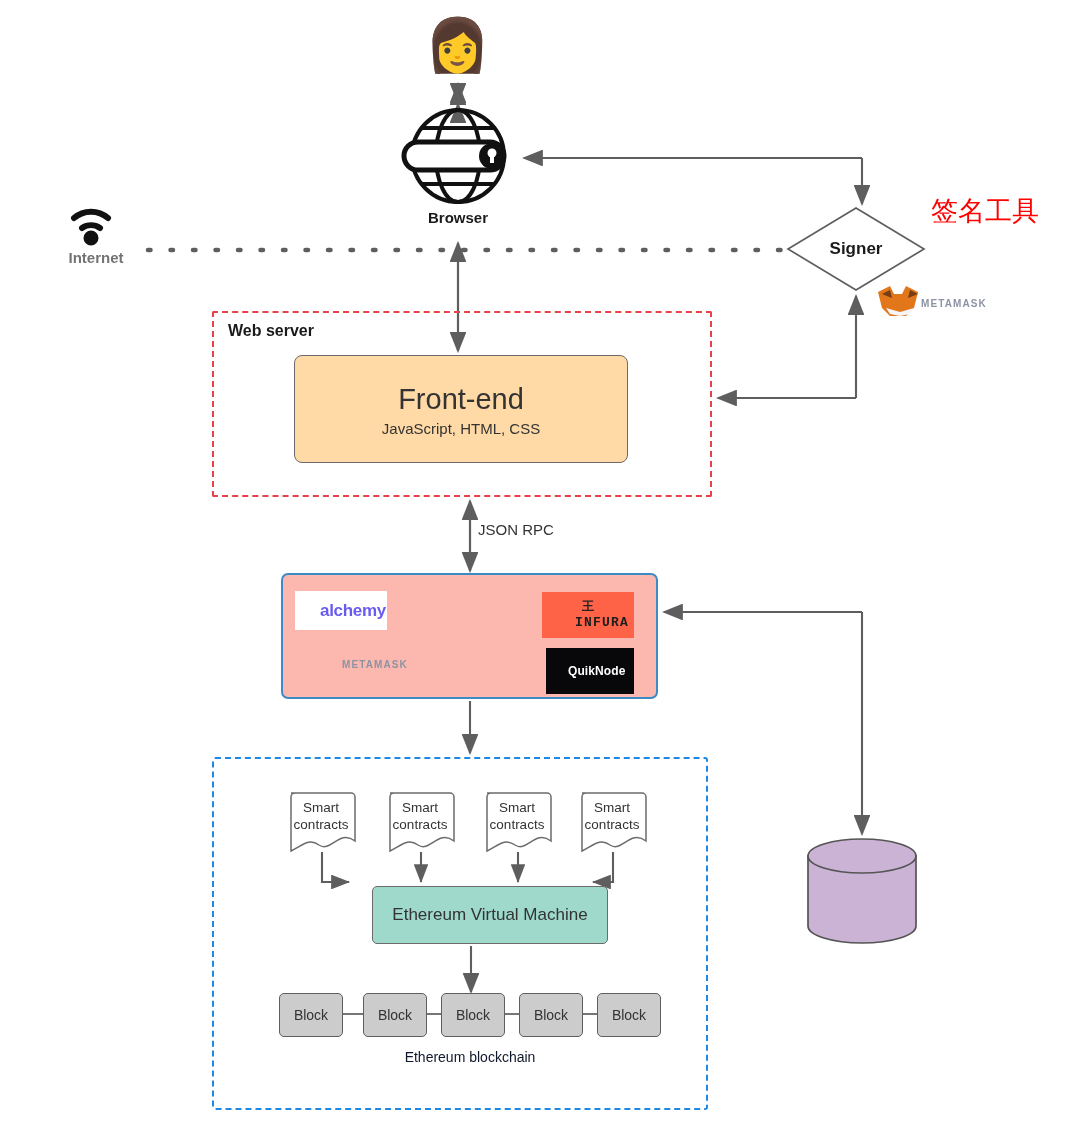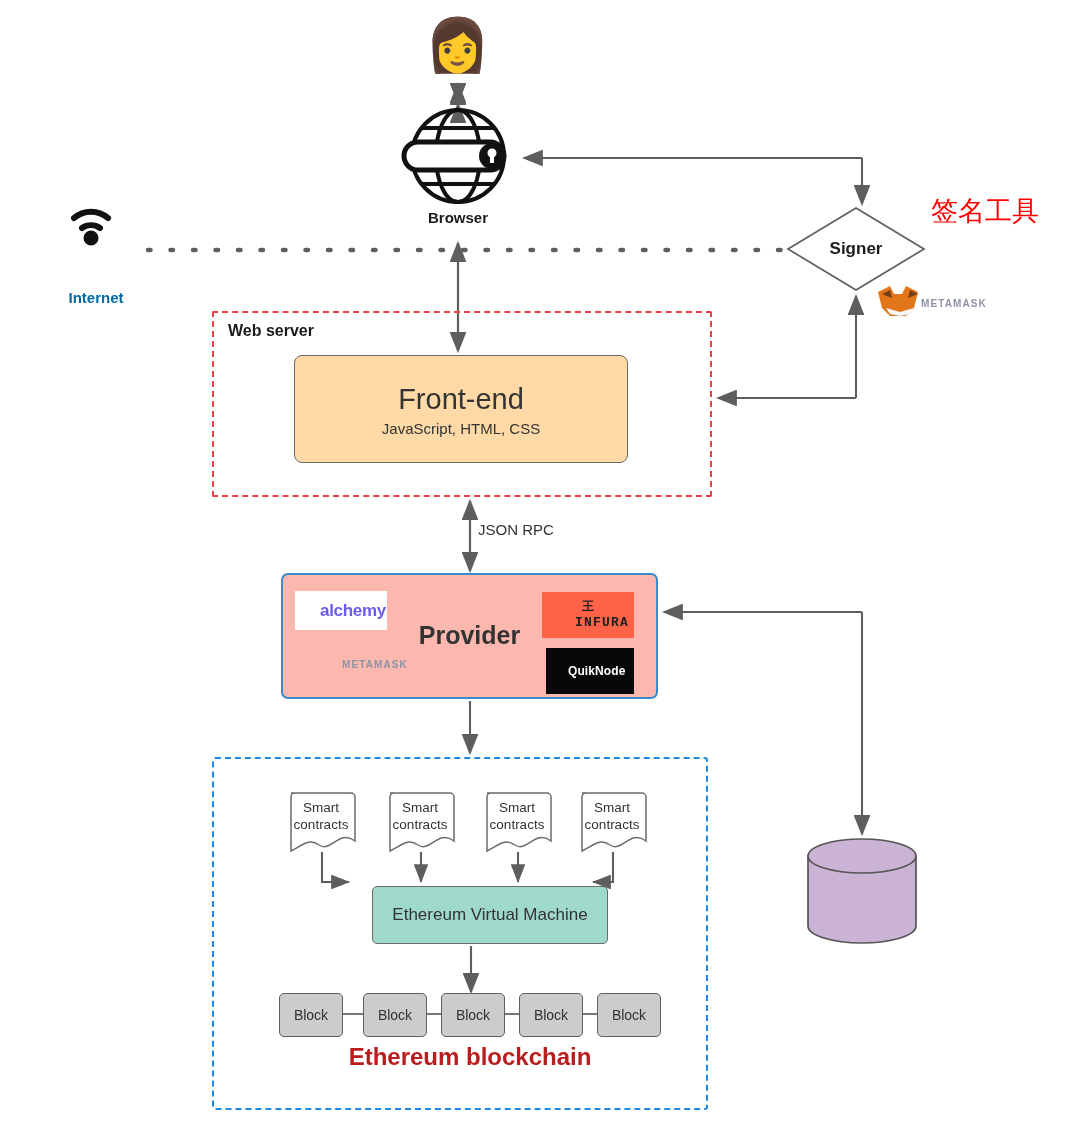--- a/index.html
+++ b/index.html
@@ -6,21 +6,21 @@
   body{width:1084px;height:1137px;position:relative;
        font-family:"Liberation Sans","DejaVu Sans",sans-serif;color:#333333;overflow:hidden;}
   .stage{position:absolute;left:0;top:0;width:1084px;height:1137px;}
   svg.layer{position:absolute;left:0;top:0;width:1084px;height:1137px;pointer-events:none;}
   .node{position:absolute;box-sizing:border-box;display:flex;flex-direction:column;
         align-items:center;justify-content:center;text-align:center;}
 
   
   #user-avatar{left:428px;top:14px;width:60px;height:62px;font-size:52px;line-height:60px;}
   #browser-label{left:398px;top:207px;width:120px;height:20px;font-weight:bold;font-size:15px;color:#1a1a1a;}
-  #internet-label{left:48px;top:247px;width:96px;height:20px;font-weight:bold;font-size:15px;color:#0369a1;margin-top:40px;}
+  #internet-label{left:48px;top:247px;width:96px;height:20px;font-weight:bold;font-size:15px;color:#737373;}
   #signer-label{position:absolute;left:786px;top:237px;width:140px;height:24px;display:flex;
                 align-items:center;justify-content:center;font-weight:bold;font-size:17px;color:#1a1a1a;}
   #signer-annotation{left:900px;top:193px;width:170px;height:32px;color:#FF0000;font-size:27px;
       font-family:"DejaVu Sans",sans-serif;justify-content:flex-start;align-items:center;}
   #signer-metamask{left:872px;top:288px;width:125px;height:30px;flex-direction:row;justify-content:flex-start;}
 
   
   #web-server-box{left:212px;top:311px;width:500px;height:186px;border:2.5px dashed #E8414A;
                   border-radius:2px;background:transparent;}
   #web-server-label{left:228px;top:319px;width:200px;height:24px;align-items:flex-start;
@@ -54,21 +54,21 @@
   #blockchain-box{left:212px;top:757px;width:496px;height:353px;border:2.6px dashed #1E88E5;
                   border-radius:3px;background:transparent;}
   .contract-node{width:68px;height:62px;position:absolute;}
   .contract-text{position:absolute;left:0;top:6px;width:68px;font-size:13.5px;color:#333;
                  line-height:17px;text-align:center;}
   #evm-box{left:372px;top:886px;width:236px;height:58px;background:#9ED9CB;
            border:1.4px solid #6b6b6b;border-radius:5px;font-size:17px;color:#333;}
   .block-node{position:absolute;width:62px;height:42px;background:#CCCCCC;border:1.4px solid #5f5f5f;
               border-radius:5px;display:flex;align-items:center;justify-content:center;
               font-size:14px;color:#333;}
-  #blockchain-label{left:300px;top:1044px;width:340px;height:26px;font-weight:bold;font-size:24px;color:#b91c1c;}
+  #blockchain-label{left:300px;top:1044px;width:340px;height:26px;font-weight:normal;font-size:14px;color:#0f172a;}
   #ipfs-label{position:absolute;left:806px;top:863px;width:112px;height:52px;display:flex;
               flex-direction:column;align-items:center;justify-content:center;
               font-weight:bold;font-size:16px;color:#1a1a1a;line-height:21px;}
 </style>
 </head>
 <body>
 
 <div class="stage">
 
   <svg class="layer" viewBox="0 0 1084 1137">
@@ -196,21 +196,20 @@
   <div class="node" id="web-server-label">Web server</div>
 
   <div class="node" id="frontend-box">
     <div id="frontend-title">Front-end</div>
     <div id="frontend-sub">JavaScript, HTML, CSS</div>
   </div>
 
   <div class="node" id="jsonrpc-label">JSON RPC</div>
 
   <div class="node" id="provider-box"></div>
-  <div id="provider-title">Provider</div>
 
   <div class="node" id="logo-alchemy">
     <span style="width:20px"></span>
     <span class="alchemy-text">alchemy</span>
   </div>
 
   <div class="node" id="logo-metamask">
     <span style="width:40px"></span>
     <span class="mm-word">METAMASK</span>
   </div>

